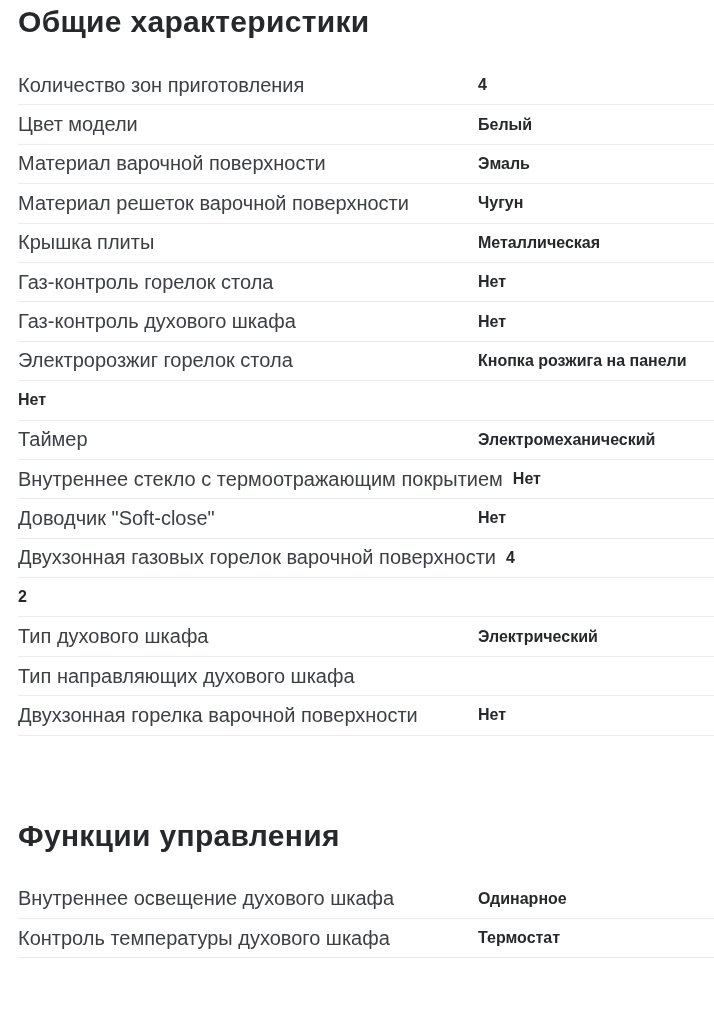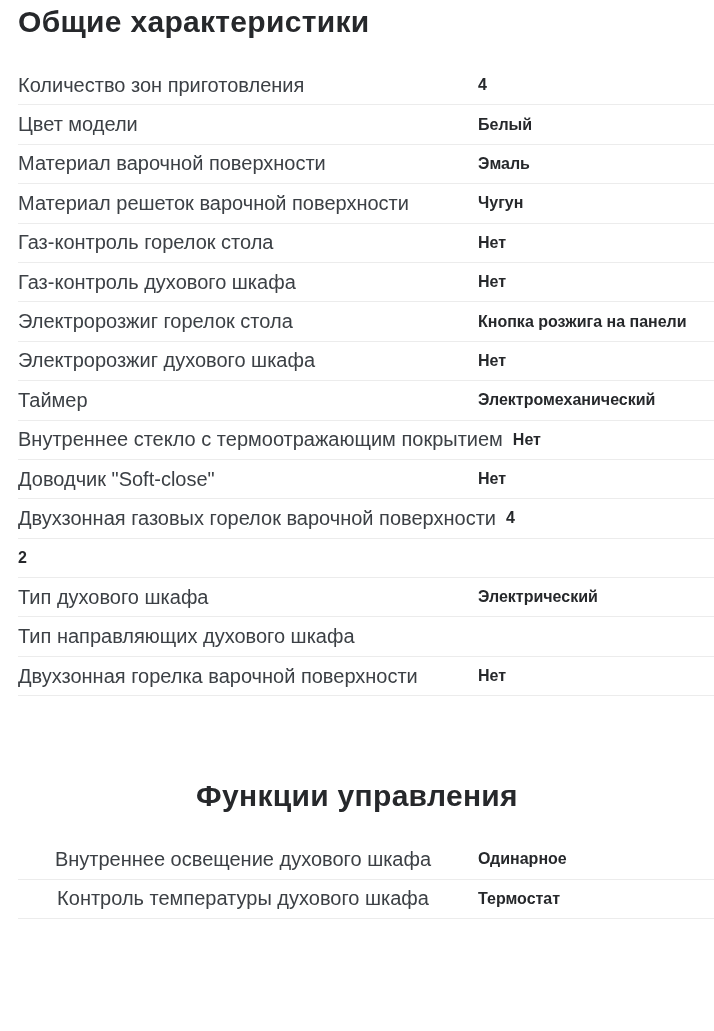--- a/index.html
+++ b/index.html
@@ -10,21 +10,21 @@
     --divider:#ececec;
   }
   html,body{margin:0;padding:0;}
   body{
     width:714px;height:1031px;
     background:var(--bg);
     font-family:"Liberation Sans","DejaVu Sans",sans-serif;
     overflow:hidden;
   }
   .page{padding-top:6px;}
-  .spec-section + .spec-section{margin-top:84px;text-align:center;}
+  .spec-section + .spec-section{margin-top:84px;}
   .section-title{
     margin:0 18px;
     font-size:30px;
     line-height:32px;
     font-weight:700;
     letter-spacing:0.3px;
     color:var(--title-color);
   }
   .rows{margin-top:28px;}
   .spec-row{
@@ -69,38 +69,41 @@
   <div class="spec-row">
     <div class="spec-label">Материал варочной поверхности</div>
     <div class="spec-value">Эмаль</div>
   </div>
 
   <div class="spec-row">
     <div class="spec-label">Материал решеток варочной поверхности</div>
     <div class="spec-value">Чугун</div>
   </div>
 
+  <div class="spec-row">
+    <div class="spec-label">Крышка плиты</div>
+    <div class="spec-value">Металлическая</div>
+  </div>
 
   <div class="spec-row">
     <div class="spec-label">Газ-контроль горелок стола</div>
     <div class="spec-value">Нет</div>
   </div>
 
   <div class="spec-row">
     <div class="spec-label">Газ-контроль духового шкафа</div>
     <div class="spec-value">Нет</div>
   </div>
 
   <div class="spec-row">
     <div class="spec-label">Электророзжиг горелок стола</div>
     <div class="spec-value">Кнопка розжига на панели</div>
   </div>
 
   <div class="spec-row">
-    <div class="spec-label">Электророзжиг духового шкафа</div>
     <div class="spec-value">Нет</div>
   </div>
 
   <div class="spec-row">
     <div class="spec-label">Таймер</div>
     <div class="spec-value">Электромеханический</div>
   </div>
 
   <div class="spec-row">
     <div class="spec-label">Внутреннее стекло с термоотражающим покрытием</div>

